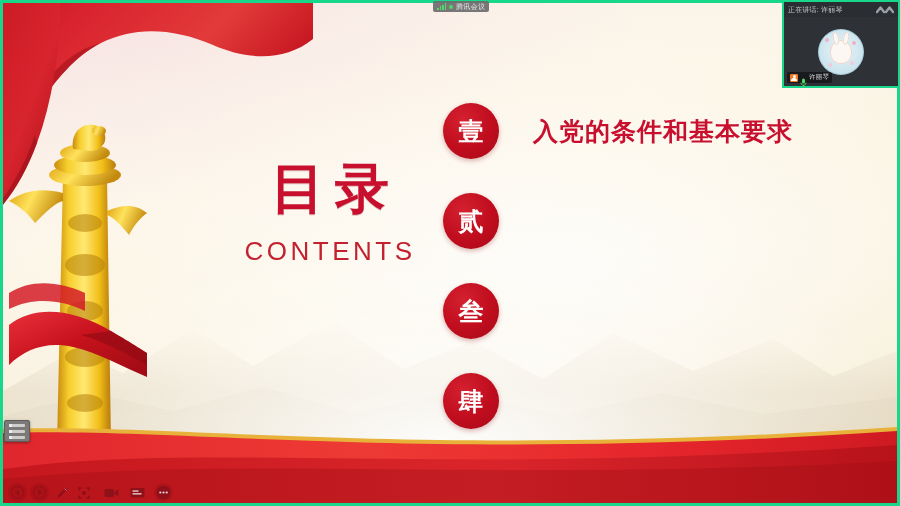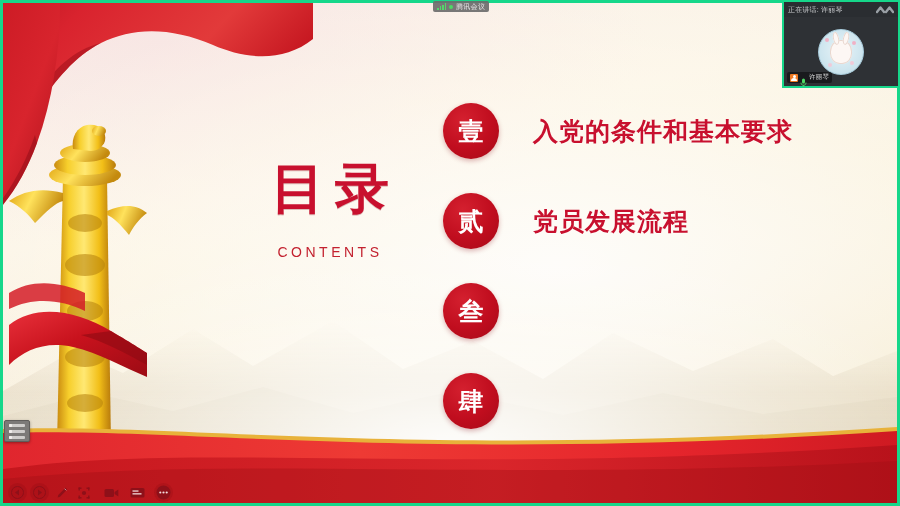--- a/index.html
+++ b/index.html
@@ -33,21 +33,21 @@
   .huabiao{position:absolute;left:4px;top:112px;width:140px;height:330px;}
 
   
   .bottomwave{position:absolute;left:0;right:0;bottom:0;height:120px;}
 
   
   .title-wrap{position:absolute;left:222px;top:159px;width:210px;text-align:center;}
   .t-cn{font-family:"Liberation Serif","DejaVu Serif",serif;font-size:54px;font-weight:700;
         color:#c8102e;letter-spacing:10px;line-height:1;margin-left:10px;
         text-shadow:0 1px 0 rgba(120,10,20,.25);}
-  .t-en{margin-top:28px;font-size:14px;letter-spacing:3.5px;color:#c3212f;font-weight:400;}
+  .t-en{margin-top:20px;font-size:26px;letter-spacing:3.5px;color:#c3212f;font-weight:400;}
 
   
   .agenda{position:absolute;left:440px;top:96px;width:440px;}
   .row{display:flex;align-items:center;height:64px;margin-bottom:26px;}
   .num{width:56px;height:56px;border-radius:50%;flex:0 0 56px;
        background:radial-gradient(circle at 36% 30%,#d4202f 0%,#c00d1e 55%,#a60a18 100%);
        color:#fff;display:flex;align-items:center;justify-content:center;
        font-family:"Liberation Serif","DejaVu Serif",serif;font-size:25px;font-weight:700;
        box-shadow:0 2px 5px rgba(140,12,22,.30);}
   .txt{margin-left:34px;font-family:"Liberation Serif","DejaVu Serif",serif;
@@ -205,21 +205,20 @@
       <div class="t-en">CONTENTS</div>
     </div>
 
     <div class="agenda">
       <div class="row">
         <div class="num">壹</div>
         <div class="txt">入党的条件和基本要求</div>
       </div>
       <div class="row">
         <div class="num">贰</div>
-        <div class="txt">党员发展流程</div>
       </div>
       <div class="row">
         <div class="num">叁</div>
       </div>
       <div class="row">
         <div class="num">肆</div>
       </div>
     </div>
 
     <svg class="bottomwave" viewBox="0 0 894 120" preserveAspectRatio="none">

